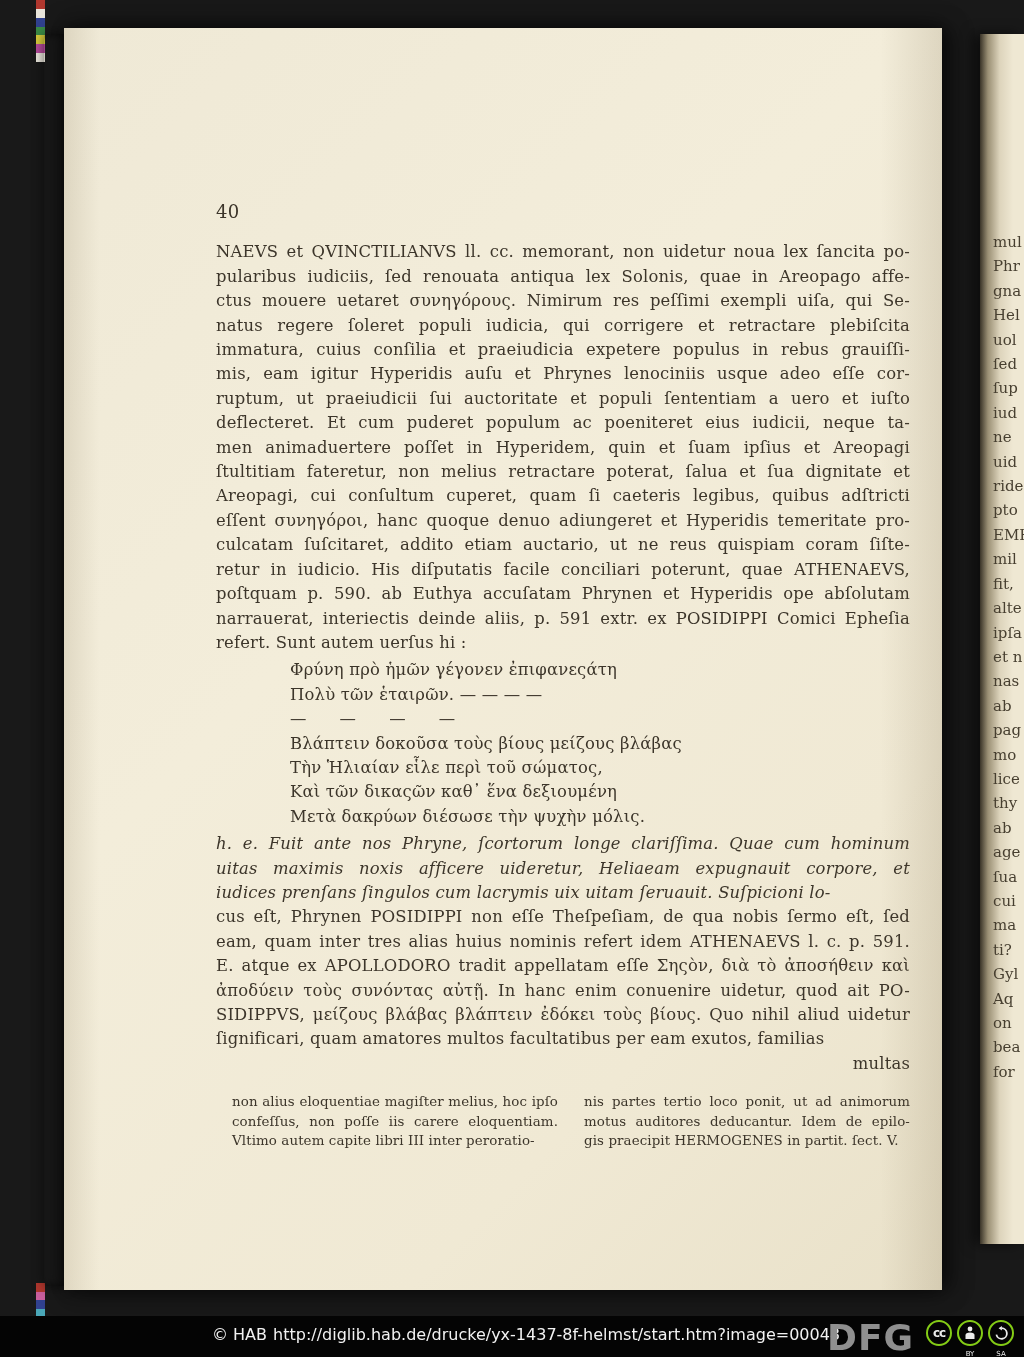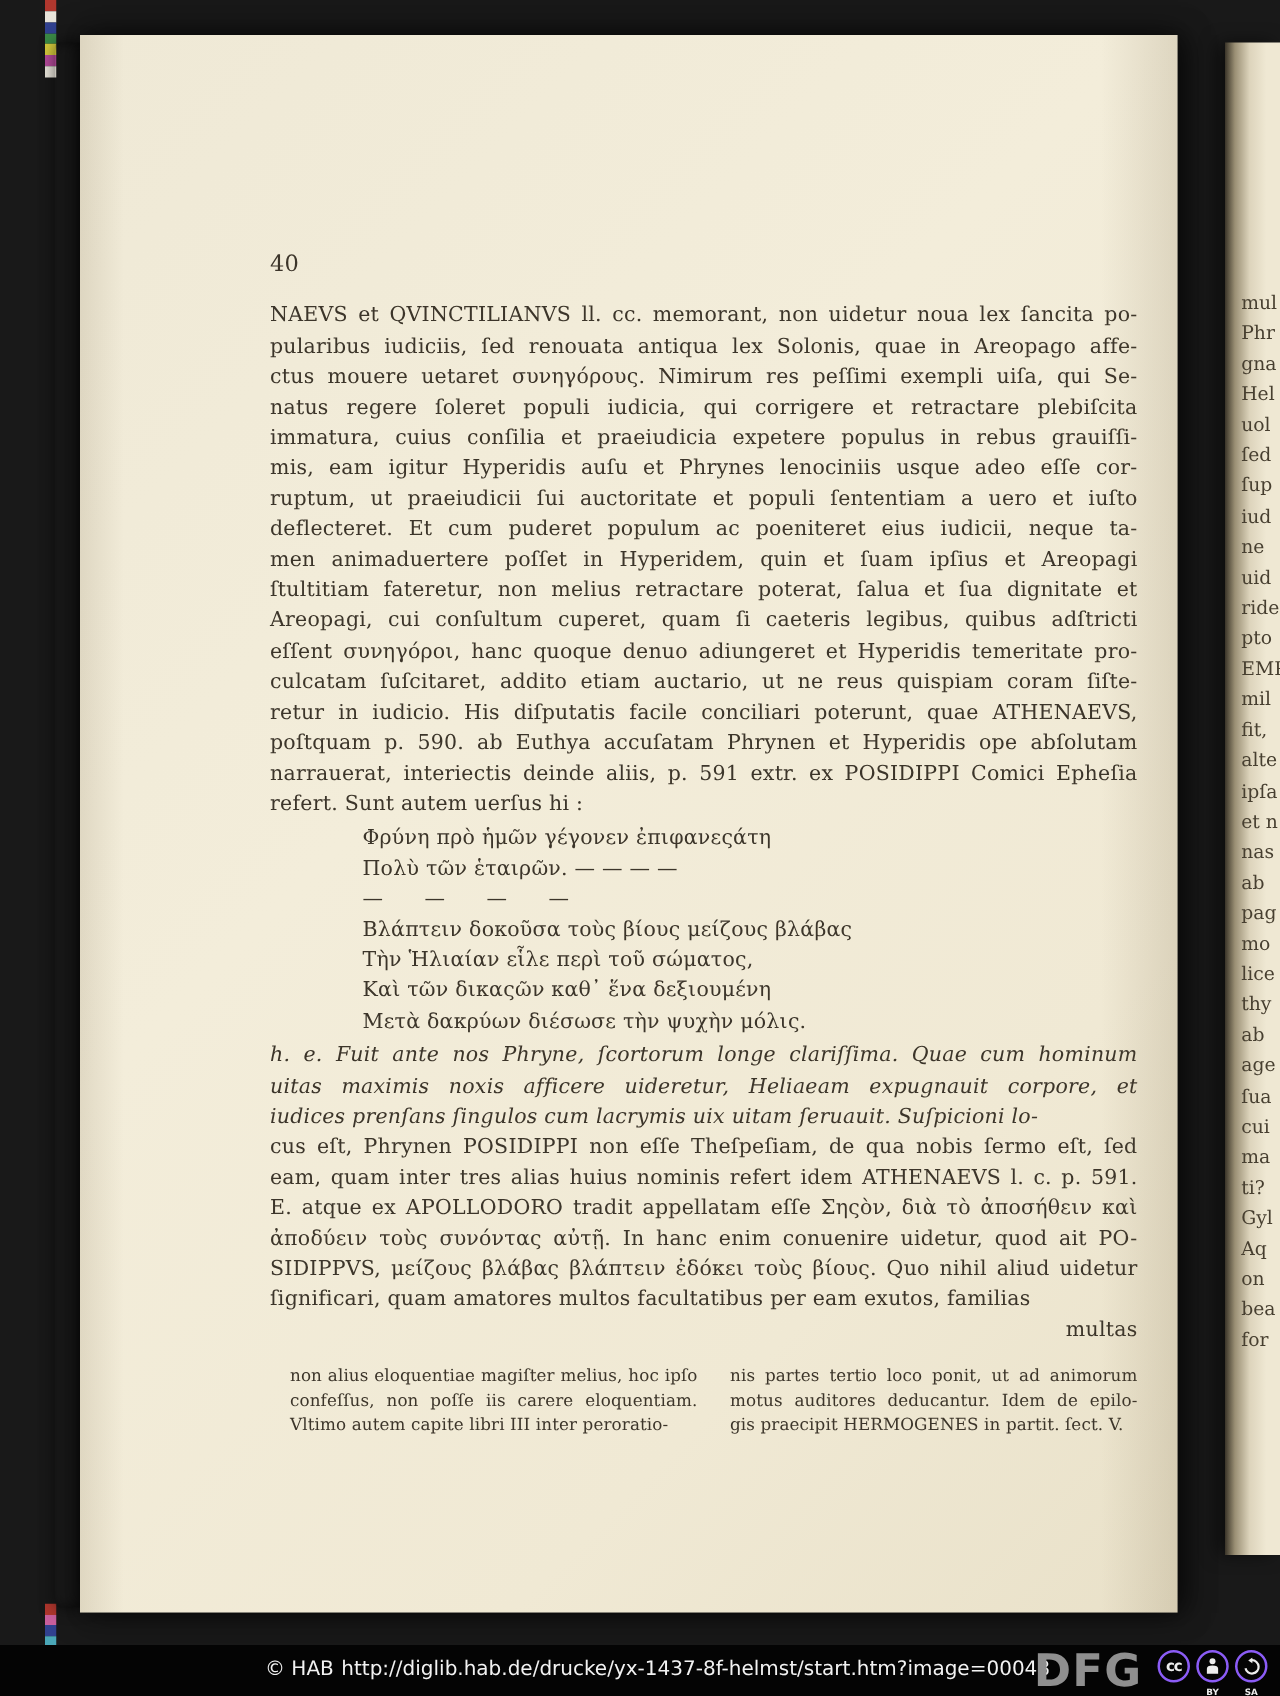--- a/index.html
+++ b/index.html
@@ -84,28 +84,28 @@
     color:#f2f2f2; font-size:16px; white-space:nowrap;
   }
   .footer-text .c { margin-right:6px; }
   .dfg {
     position:absolute; left:827px; top:1px;
     color:#8f8f8f; font-size:36px; font-weight:bold; letter-spacing:1px;
     font-family:"DejaVu Sans", sans-serif;
   }
   .cc-group { position:absolute; right:10px; top:4px; display:flex; gap:5px; }
   .cc-badge {
-    width:26px; height:26px; border:2px solid #8b5cf6; border-radius:50%;
+    width:26px; height:26px; border:2px solid #84cc16; border-radius:50%;
     color:#ededed; display:flex; align-items:center; justify-content:center;
     font-size:12px; font-weight:bold; letter-spacing:-1px;
     position:relative;
   }
   .cc-sub {
     position:absolute; top:28px; left:0; width:100%;
-    text-align:center; font-size:7px; letter-spacing:0; font-weight:bold;
+    text-align:center; font-size:7px; letter-spacing:0; font-weight:normal;
   }
   .cc-badge svg { display:block; }
 </style>
 </head>
 <body>
 
 <div class="strip strip-top">
   <span style="background:#b0372e"></span>
     <span style="background:#e8e4da"></span>
   <span style="background:#31418f"></span>

